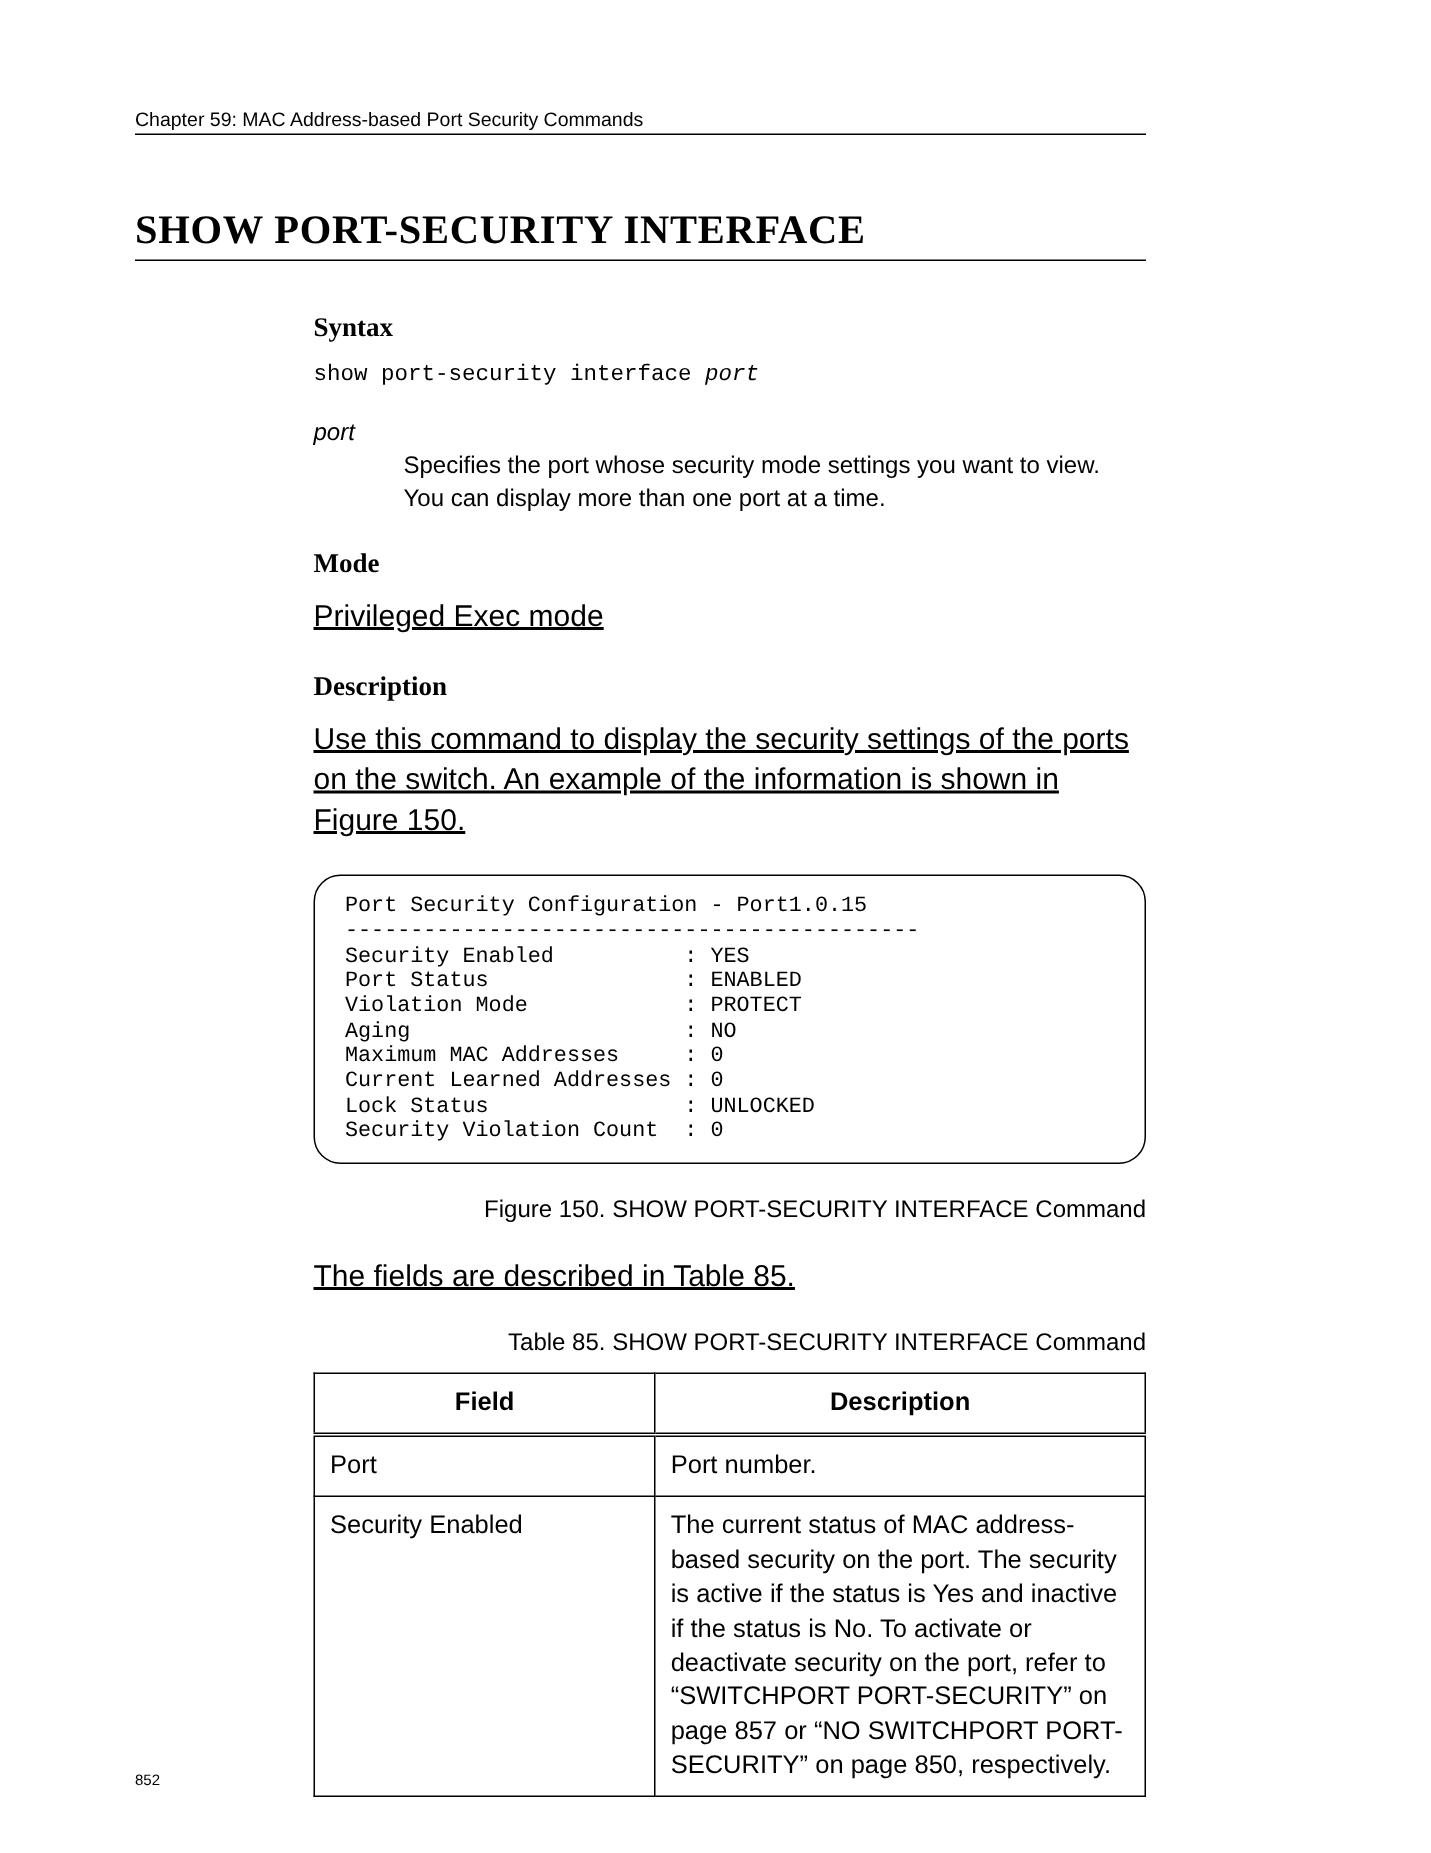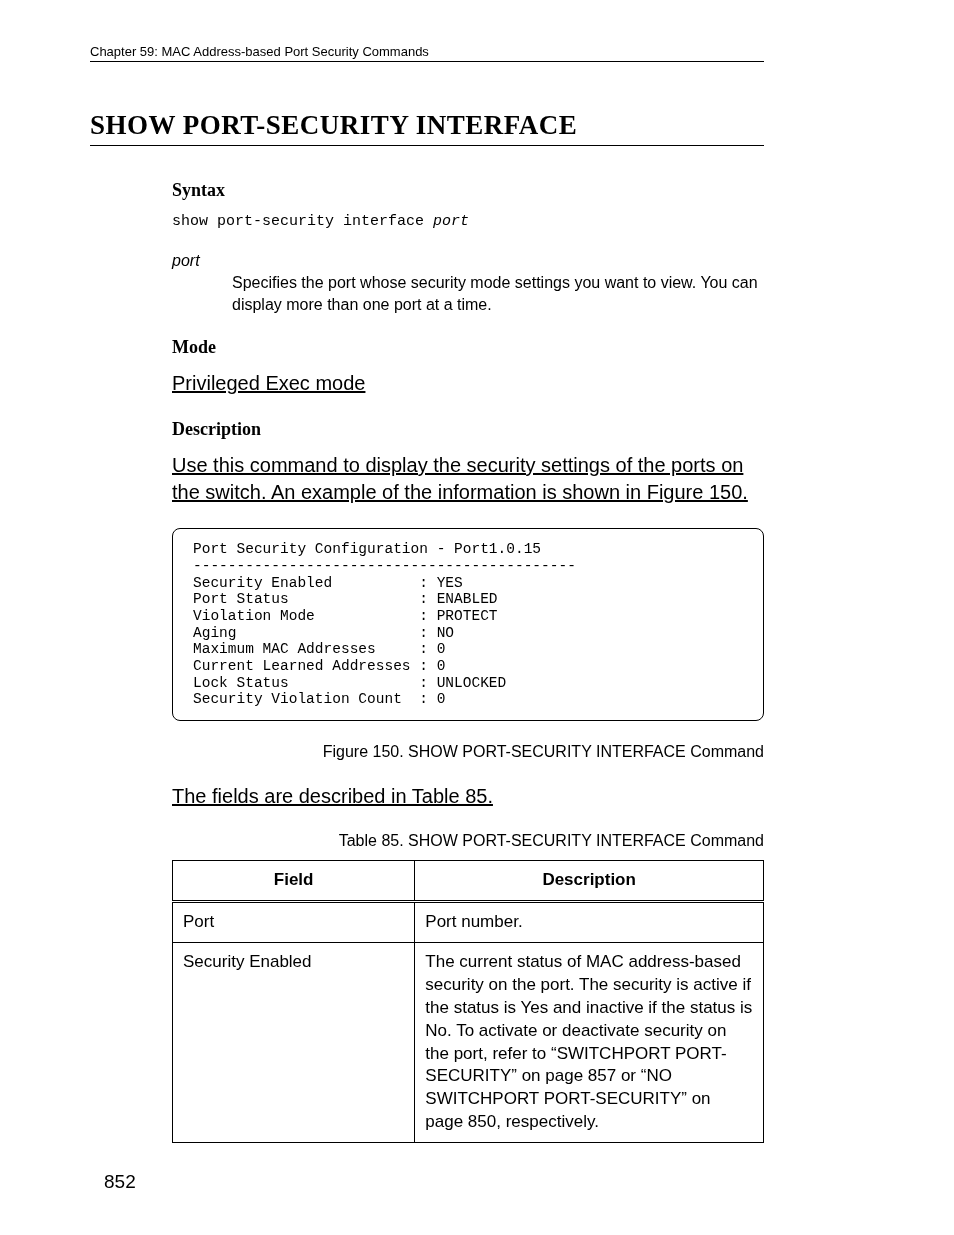--- a/index.html
+++ b/index.html
@@ -6,21 +6,21 @@
     margin: 0;
     padding: 0;
     background: #fff;
     font-family: Arial, Helvetica, sans-serif;
     color: #000;
   }
   .page {
     width: 874px;
     height: 1235px;
     box-sizing: border-box;
-    padding: 44px 110px 0 90px;
+    padding: 72px 110px 0 90px;
     position: relative;
   }
   .chapter-header {
     font-size: 13px;
     margin-bottom: 2px;
   }
   .chapter-rule {
     border: none;
     border-top: 1px solid #000;
     margin: 0 0 48px 0;
@@ -32,21 +32,21 @@
     font-variant: small-caps;
     letter-spacing: 0.5px;
     margin: 0 0 4px 0;
   }
   .title-rule {
     border: none;
     border-top: 1.5px solid #000;
     margin: 0 0 34px 0;
   }
   .content-block {
-    margin-left: 82px;
+    margin-left: 119px;
   }
   .section-heading {
     font-family: "Times New Roman", Times, serif;
     font-size: 18px;
     font-weight: bold;
     margin: 0 0 12px 0;
   }
   .syntax-line {
     font-family: "Courier New", monospace;
     font-size: 15px;
@@ -67,21 +67,21 @@
     line-height: 1.35;
   }
   .body-text {
     font-size: 20px;
     margin: 0 0 22px 0;
     line-height: 1.35;
     text-decoration: underline;
   }
   .output-box {
     border: 1px solid #000;
-    border-radius: 8px;
+    border-radius: 18px;
     padding: 12px 20px 12px 20px;
     font-family: "Courier New", monospace;
     font-size: 14.5px;
     line-height: 1.15;
     white-space: pre;
     margin: 0 0 22px 0;
   }
   .figure-caption {
     text-align: right;
     font-size: 16px;
@@ -107,23 +107,23 @@
     line-height: 1.35;
   }
   table.field-table th {
     font-weight: bold;
     text-align: center;
     border-bottom: 3px double #000;
   }
   table.field-table col:first-child { width: 41%; }
   .page-number {
     position: absolute;
-    left: 104px;
+    left: 90px;
     bottom: 42px;
-    font-size: 19px;
+    font-size: 10px;
   }
 </style>
 </head>
 <body>
 
 <div class="page">
   <div class="chapter-header">Chapter 59: MAC Address-based Port Security Commands</div>
   <hr class="chapter-rule">
 
   <h1 class="main-title">SHOW PORT-SECURITY INTERFACE</h1>

